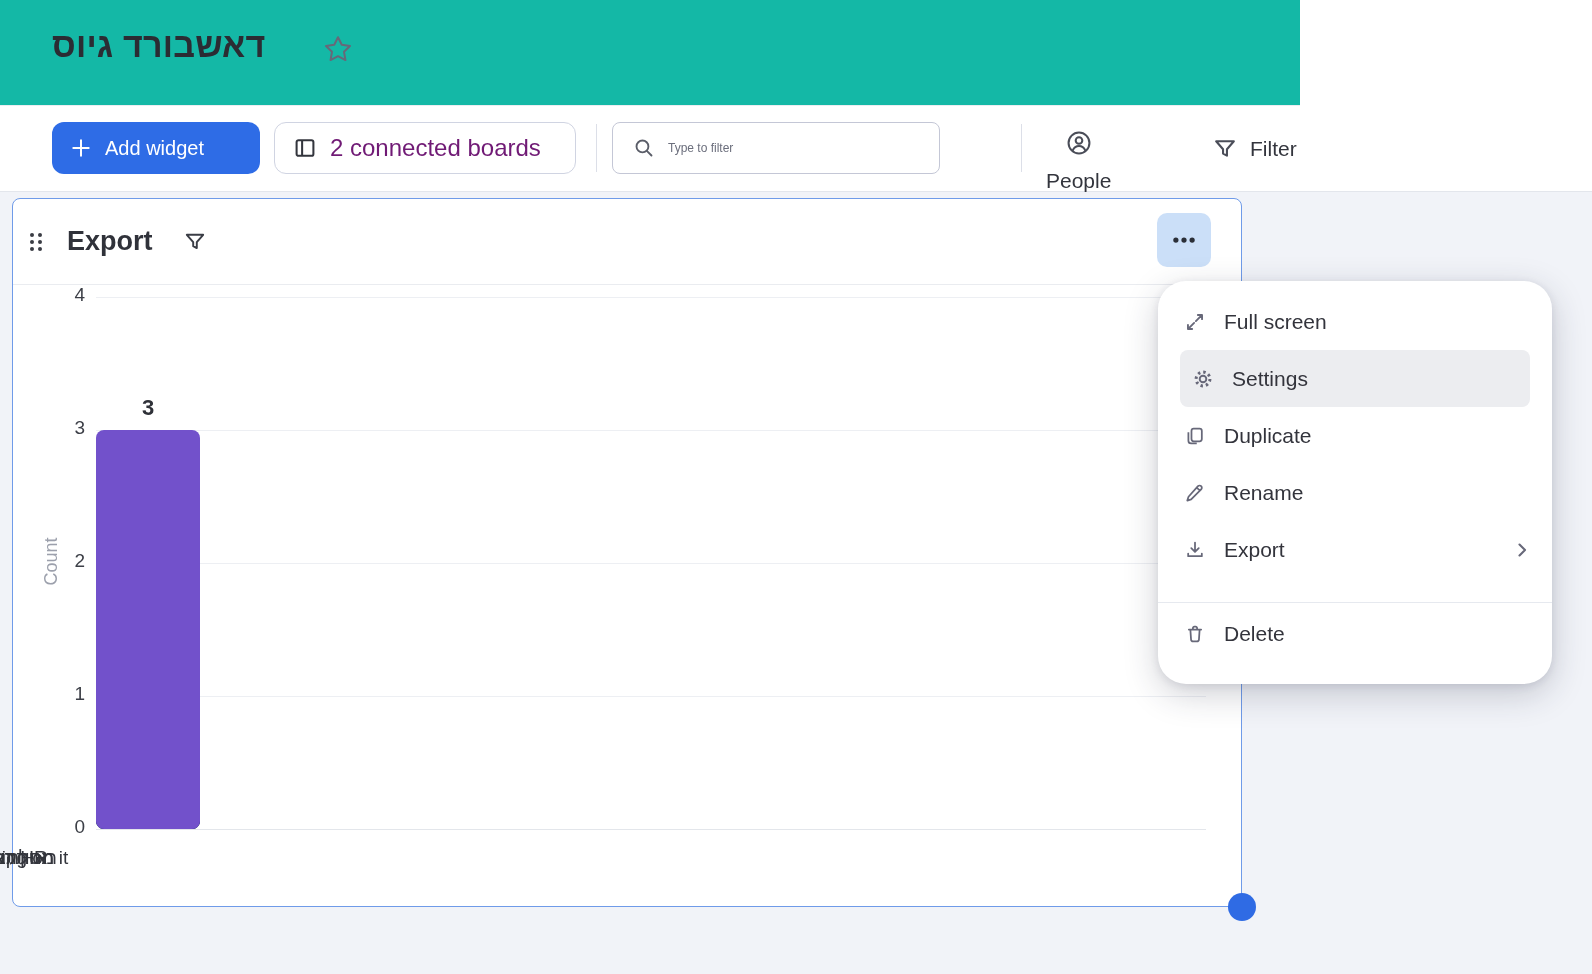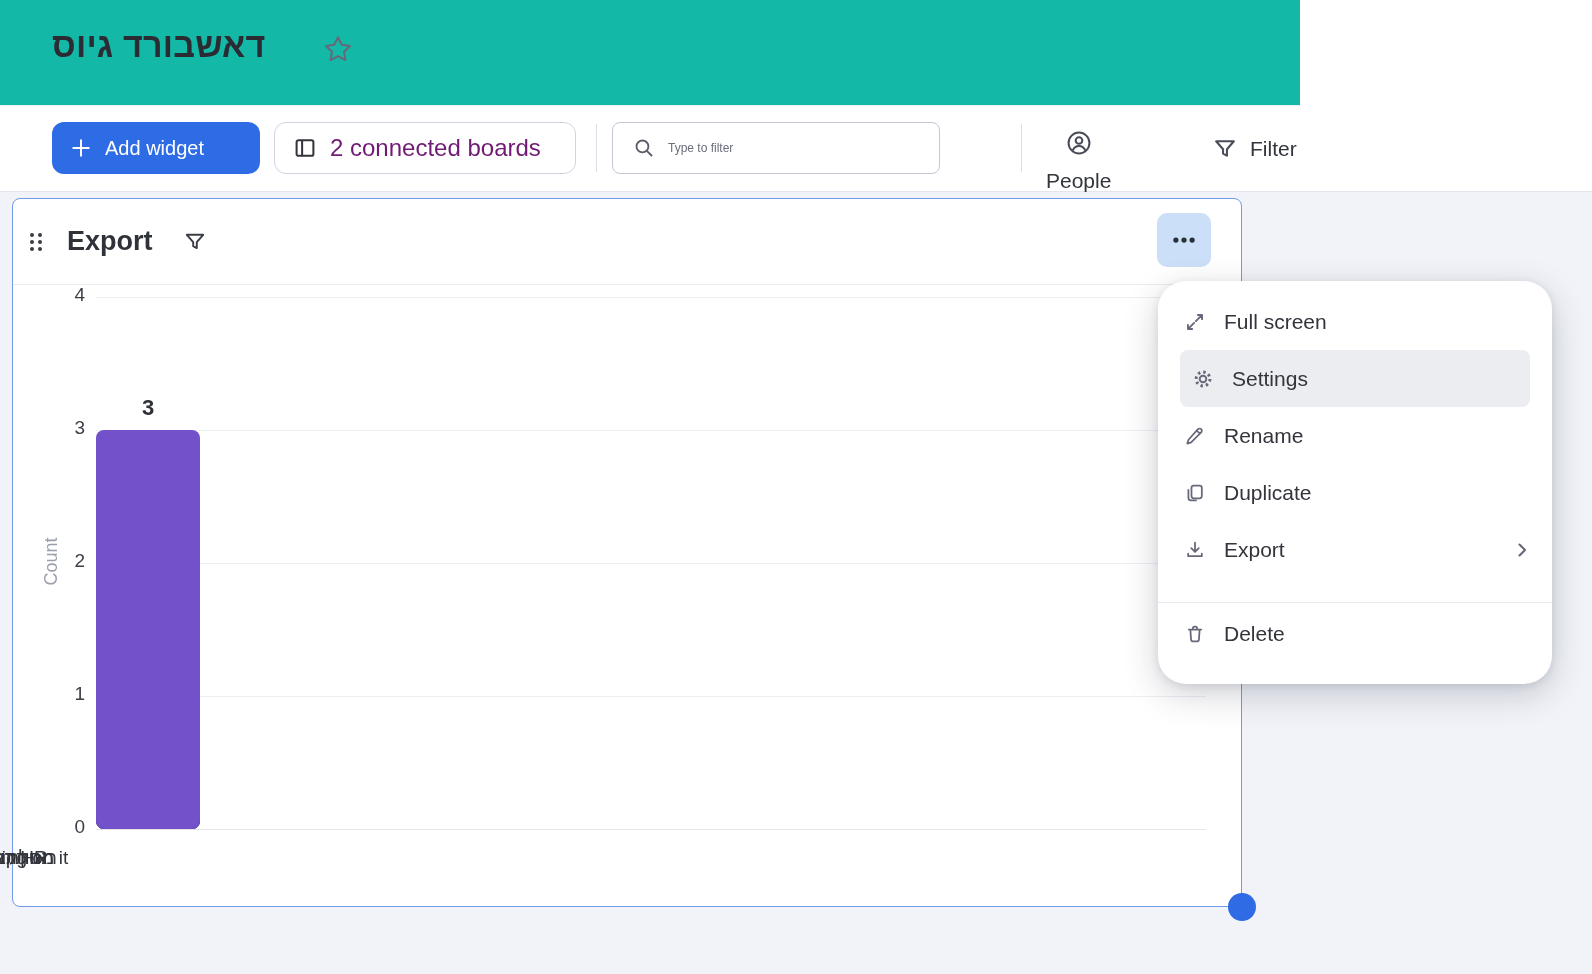--- a/index.html
+++ b/index.html
@@ -242,34 +242,34 @@
           <circle cx="10" cy="10" r="3" stroke-width="1.7"></circle>
           <circle cx="10" cy="10" r="6.3" stroke-width="2.7" stroke-dasharray="2.2 2.75"></circle>
         </svg>
       </span>
       <span>Settings</span>
     </div>
 
     <div class="menu-item">
       <span class="mi-icon">
         <svg width="22" height="22" viewBox="0 0 20 20" fill="none" stroke="#676879" stroke-width="1.6" stroke-linejoin="round">
-          <path d="M12.7 3.8a2 2 0 0 1 2.9 2.9L6.5 15.8 3 16.9l1.1-3.5zM11.5 5l2.9 2.9"></path>
-        </svg>
-      </span>
-      <span>Rename</span>
-    </div>
-
-    <div class="menu-item">
-      <span class="mi-icon">
-        <svg width="22" height="22" viewBox="0 0 20 20" fill="none" stroke="#676879" stroke-width="1.6" stroke-linejoin="round">
           <rect x="6.8" y="3.4" width="9.4" height="11.4" rx="2"></rect>
           <path d="M4 6.6v7.8a2.4 2.4 0 0 0 2.4 2.4h5.2"></path>
         </svg>
       </span>
       <span>Duplicate</span>
+    </div>
+
+    <div class="menu-item">
+      <span class="mi-icon">
+        <svg width="22" height="22" viewBox="0 0 20 20" fill="none" stroke="#676879" stroke-width="1.6" stroke-linejoin="round">
+          <path d="M12.7 3.8a2 2 0 0 1 2.9 2.9L6.5 15.8 3 16.9l1.1-3.5zM11.5 5l2.9 2.9"></path>
+        </svg>
+      </span>
+      <span>Rename</span>
     </div>
 
 
     <div class="menu-item">
       <span class="mi-icon">
         <svg width="22" height="22" viewBox="0 0 20 20" fill="none" stroke="#676879" stroke-width="1.6" stroke-linecap="round" stroke-linejoin="round">
           <path d="M10 3.2v8.2M6.6 8.4l3.4 3.4 3.4-3.4M3.8 13.2v2.4h12.4v-2.4"></path>
         </svg>
       </span>
       <span>Export</span>

